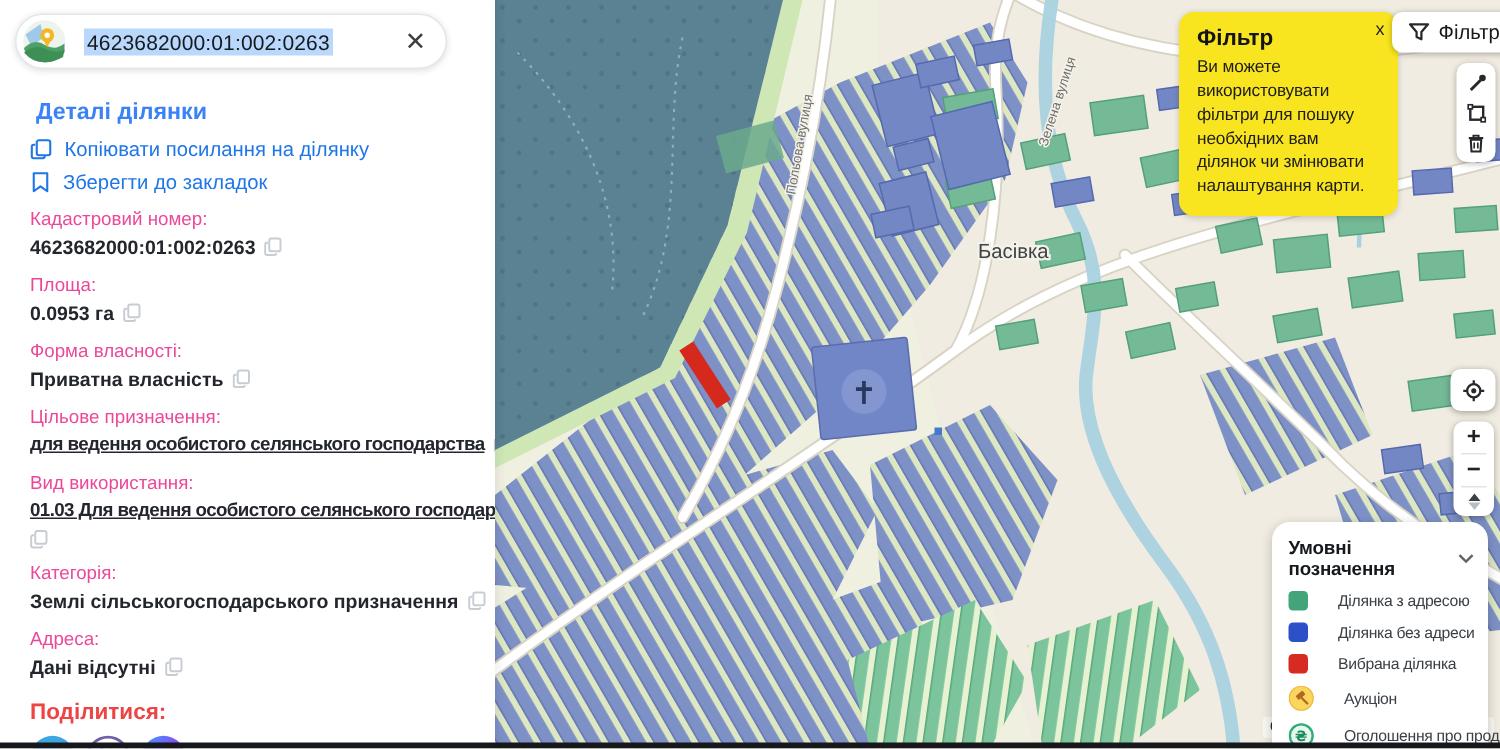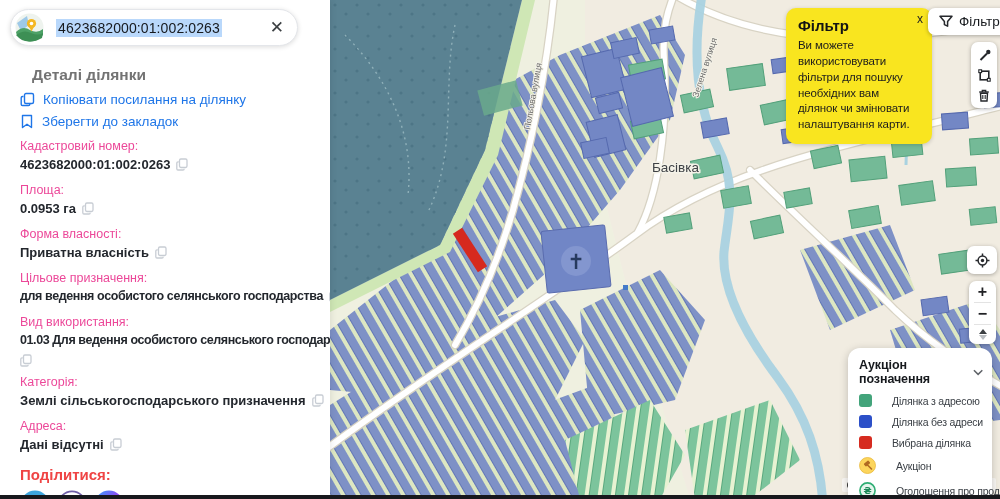--- a/index.html
+++ b/index.html
@@ -21,32 +21,32 @@
   .logo{width:29px;height:29px;margin-left:4px;flex:0 0 auto;}
   .search-text{
     margin-left:12px;font-size:14px;color:#16191d;background:#b9d8fb;
     padding:1px 2px;white-space:nowrap;letter-spacing:.1px;
   }
   .close-x{
     margin-left:auto;margin-right:13px;font-size:17px;color:#3c4043;cursor:pointer;
     line-height:1;
   }
   .sidebar-content{padding:56px 20px 0 20px;}
-  .detail-title{font-size:15.5px;font-weight:700;color:#737373;margin:10px 0 8px 12px;}
+  .detail-title{font-size:15.5px;font-weight:700;color:#3b82f6;margin:10px 0 8px 4px;}
   .action-row{
     display:flex;align-items:center;gap:8px;margin:0 0 7px 0;
     color:#1f76e8;font-size:13.5px;cursor:pointer;
   }
   .action-row svg{flex:0 0 auto;}
   .field{margin-top:10px;}
   .field-label{font-size:12.5px;line-height:14px;color:#ec4899;margin-bottom:3px;}
   .field-value{
     font-size:13px;line-height:17px;color:#23272d;font-weight:600;white-space:nowrap;
   }
-  .field-value.tight{font-size:12.5px;letter-spacing:-0.4px;}
+  .field-value.tight{font-size:12.5px;letter-spacing:-0.4px;text-decoration:underline;}
   .copy-ic{display:inline-block;vertical-align:-2px;margin-left:6px;cursor:pointer;}
   .icon-line{margin-top:2px;height:14px;}
   .share-title{font-size:15px;font-weight:700;color:#ef4444;margin:13px 0 7px 0;}
   .share-row{display:flex;gap:7px;align-items:center;}
   .share-btn{width:30px;height:30px;cursor:pointer;}
   
   .map{position:absolute;left:330px;top:0;width:670px;height:499px;overflow:hidden;background:#eff0e0;}
   .map svg.base{position:absolute;left:0;top:0;}
   
   .ftooltip{
@@ -389,21 +389,21 @@
     <div class="zoom-btn">−</div>
     <div class="zoom-div"></div>
     <div class="tilt-ctl">
       <div class="tri-up"></div>
       <div class="tri-down"></div>
     </div>
   </div>
 
   <div class="legend">
     <div class="legend-head">
-      <span class="legend-title">Аукціон позначення</span>
+      <span class="legend-title">Умовні позначення</span>
       <svg width="11" height="7" viewBox="0 0 11 7">
         <path d="M1 1 L5.5 5.5 L10 1" fill="none" stroke="#5f6368" stroke-width="1.6"></path>
       </svg>
     </div>
     <div class="legend-item">
       <span class="swatch" style="background: rgb(67, 164, 123);"></span>
       <span class="lbl">Ділянка з адресою</span>
     </div>
     <div class="legend-item">
       <span class="swatch" style="background: rgb(44, 80, 200);"></span>

